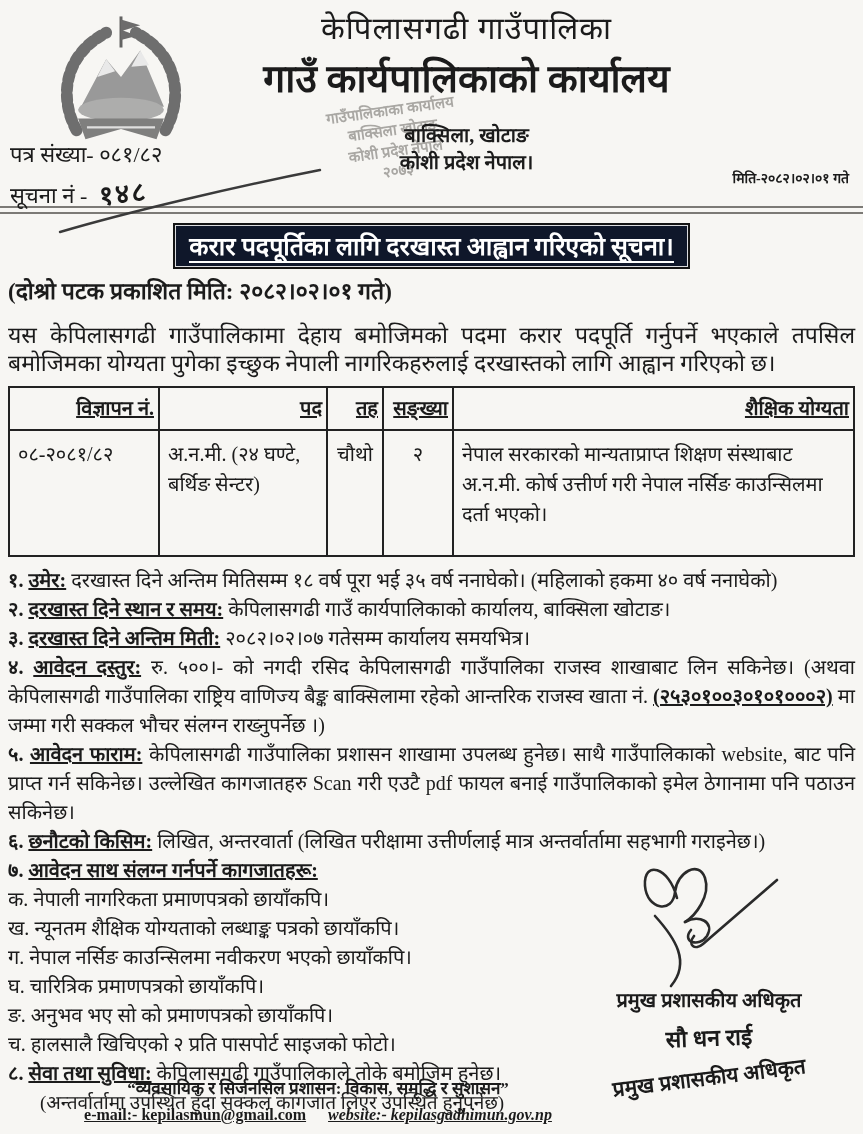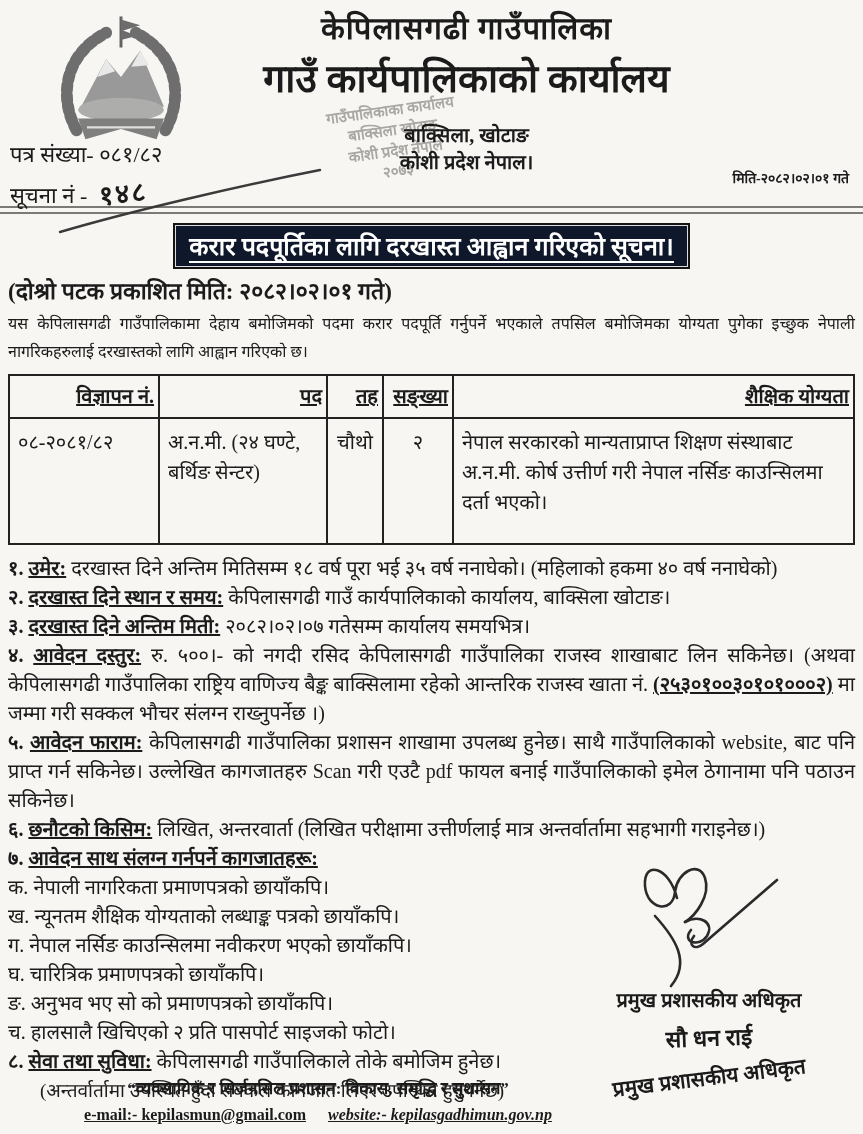--- a/index.html
+++ b/index.html
@@ -7,21 +7,21 @@
   body { font-family:"Liberation Serif","DejaVu Serif",serif; color:#1b1b1b; }
   .page {
     position:relative; width:863px; height:1134px; margin:0 auto;
     background:#f7f6f3; overflow:hidden;
     box-shadow:0 0 6px rgba(0,0,0,.25);
   }
   
   .hdr { position:absolute; top:0; left:0; width:100%; height:215px; }
   .emblem { position:absolute; left:42px; top:12px; width:158px; height:148px; }
   .hdr-center { position:absolute; left:150px; right:80px; top:6px; text-align:center; z-index:2; }
-  .muni { font-size:31px; font-weight:bold; letter-spacing:1px; }
+  .muni { font-size:31px; font-weight:normal; letter-spacing:1px; }
   .office { font-size:39px; font-weight:bold; margin-top:2px; }
   .addr1 { font-size:20px; font-weight:bold; margin-top:18px; }
   .addr2 { font-size:20px; font-weight:bold; }
   .stamp {
     position:absolute; left:330px; top:100px; z-index:1;
     transform:rotate(-8deg); color:#8f8d89; opacity:.75;
     font-size:15px; font-weight:bold; text-align:center; line-height:1.35;
     pointer-events:none;
   }
   .meta-left { position:absolute; left:10px; top:138px; z-index:3; }
@@ -40,21 +40,21 @@
   
   .doc-body { position:absolute; top:216px; left:8px; right:8px; }
   .title-wrap { text-align:center; margin-top:7px; }
   .title-box {
     display:inline-block; background:#0f172a; color:#fff;
     padding:5px 16px 7px; font-size:25px; font-weight:bold;
     box-shadow:inset 0 0 0 2px #141414, inset 0 0 0 3px rgba(255,255,255,.85);
   }
   .title-box span { border-bottom:2px solid #fff; padding-bottom:1px; }
   .subtitle { font-size:23px; font-weight:bold; margin-top:5px; }
-  .intro { font-size:16px; line-height:28px; text-align:justify; margin-top:4px; }
+  .intro { font-size:23px; line-height:28px; text-align:justify; margin-top:16px; }
   
   table.vac {
     width:100%; border-collapse:collapse; margin-top:8px;
     border:2px solid #222;
   }
   table.vac th, table.vac td { border:2px solid #222; vertical-align:top; }
   table.vac th { font-size:20px; padding:6px 4px 8px; text-align:right; }
   table.vac th span { text-decoration:underline; }
   table.vac td { font-size:20px; line-height:30px; padding:8px 8px 26px; }
   td.c { text-align:center; }

